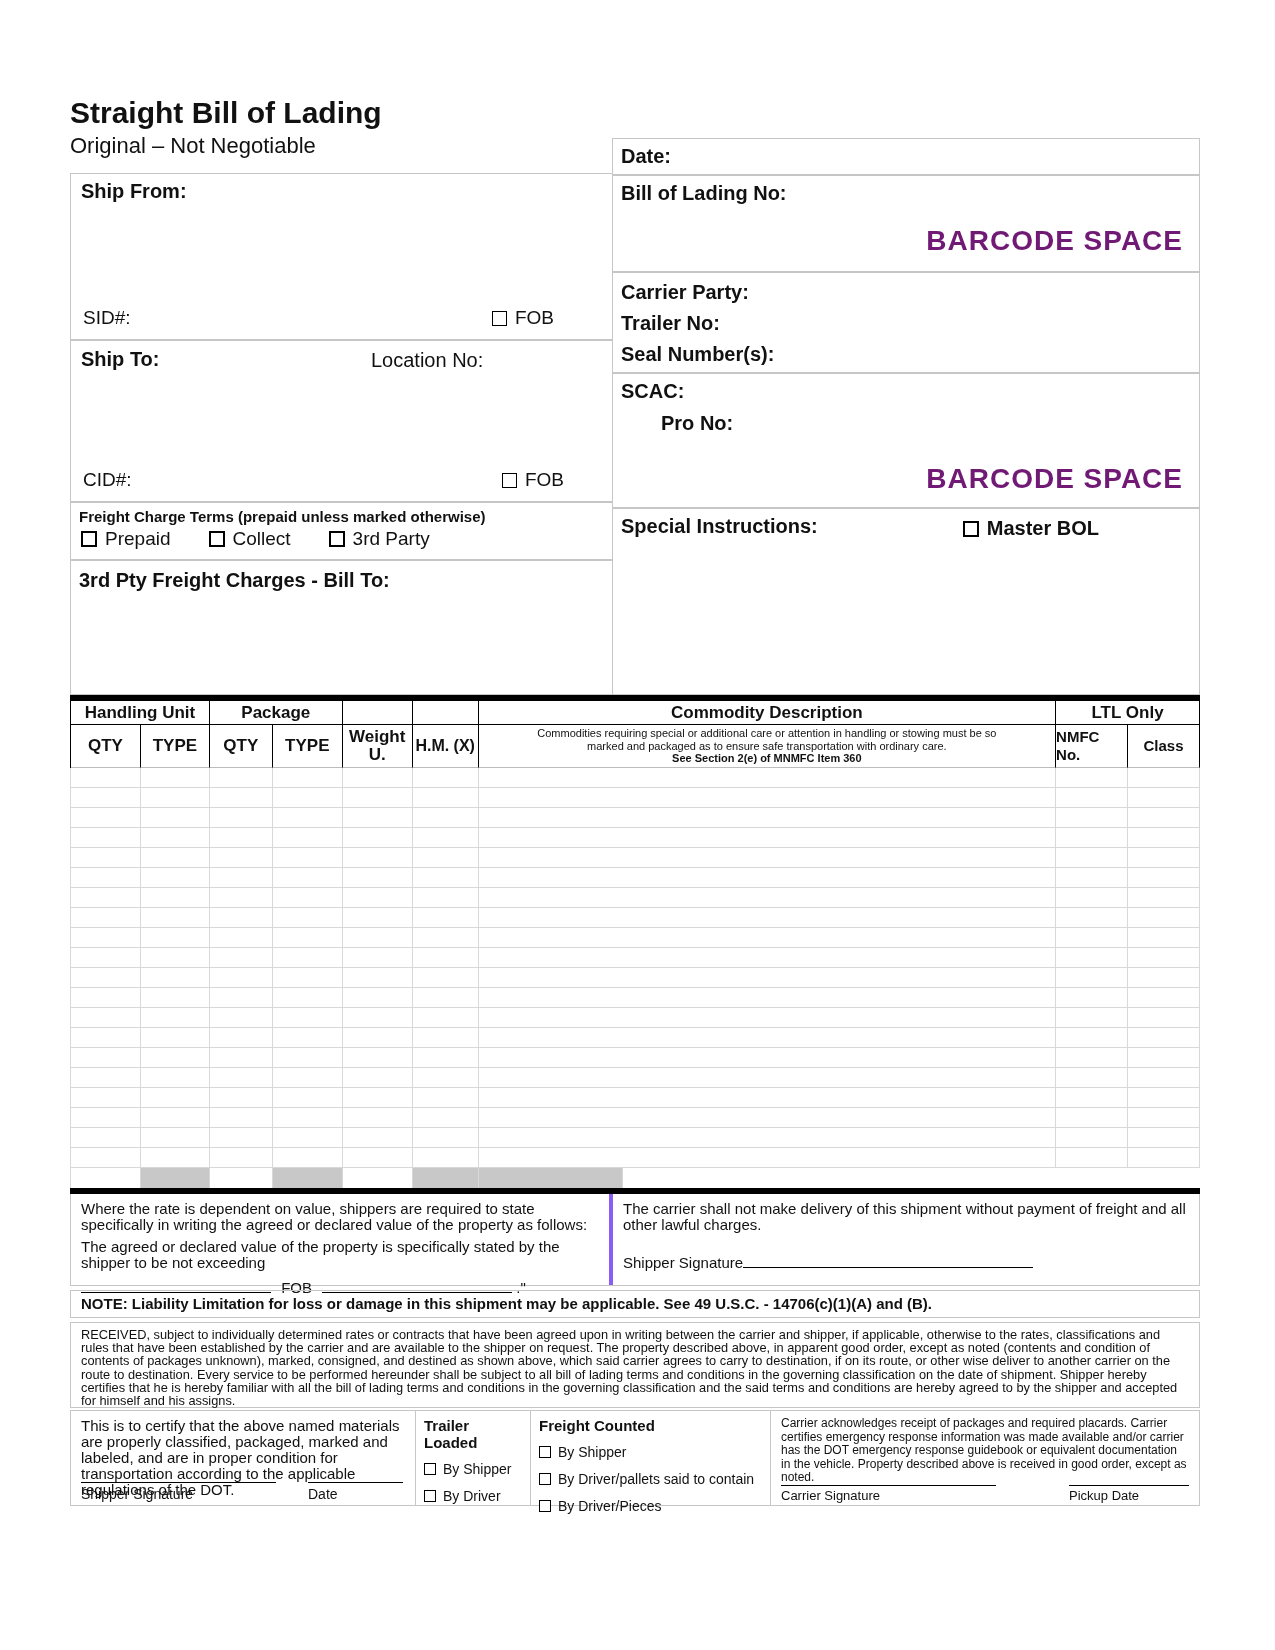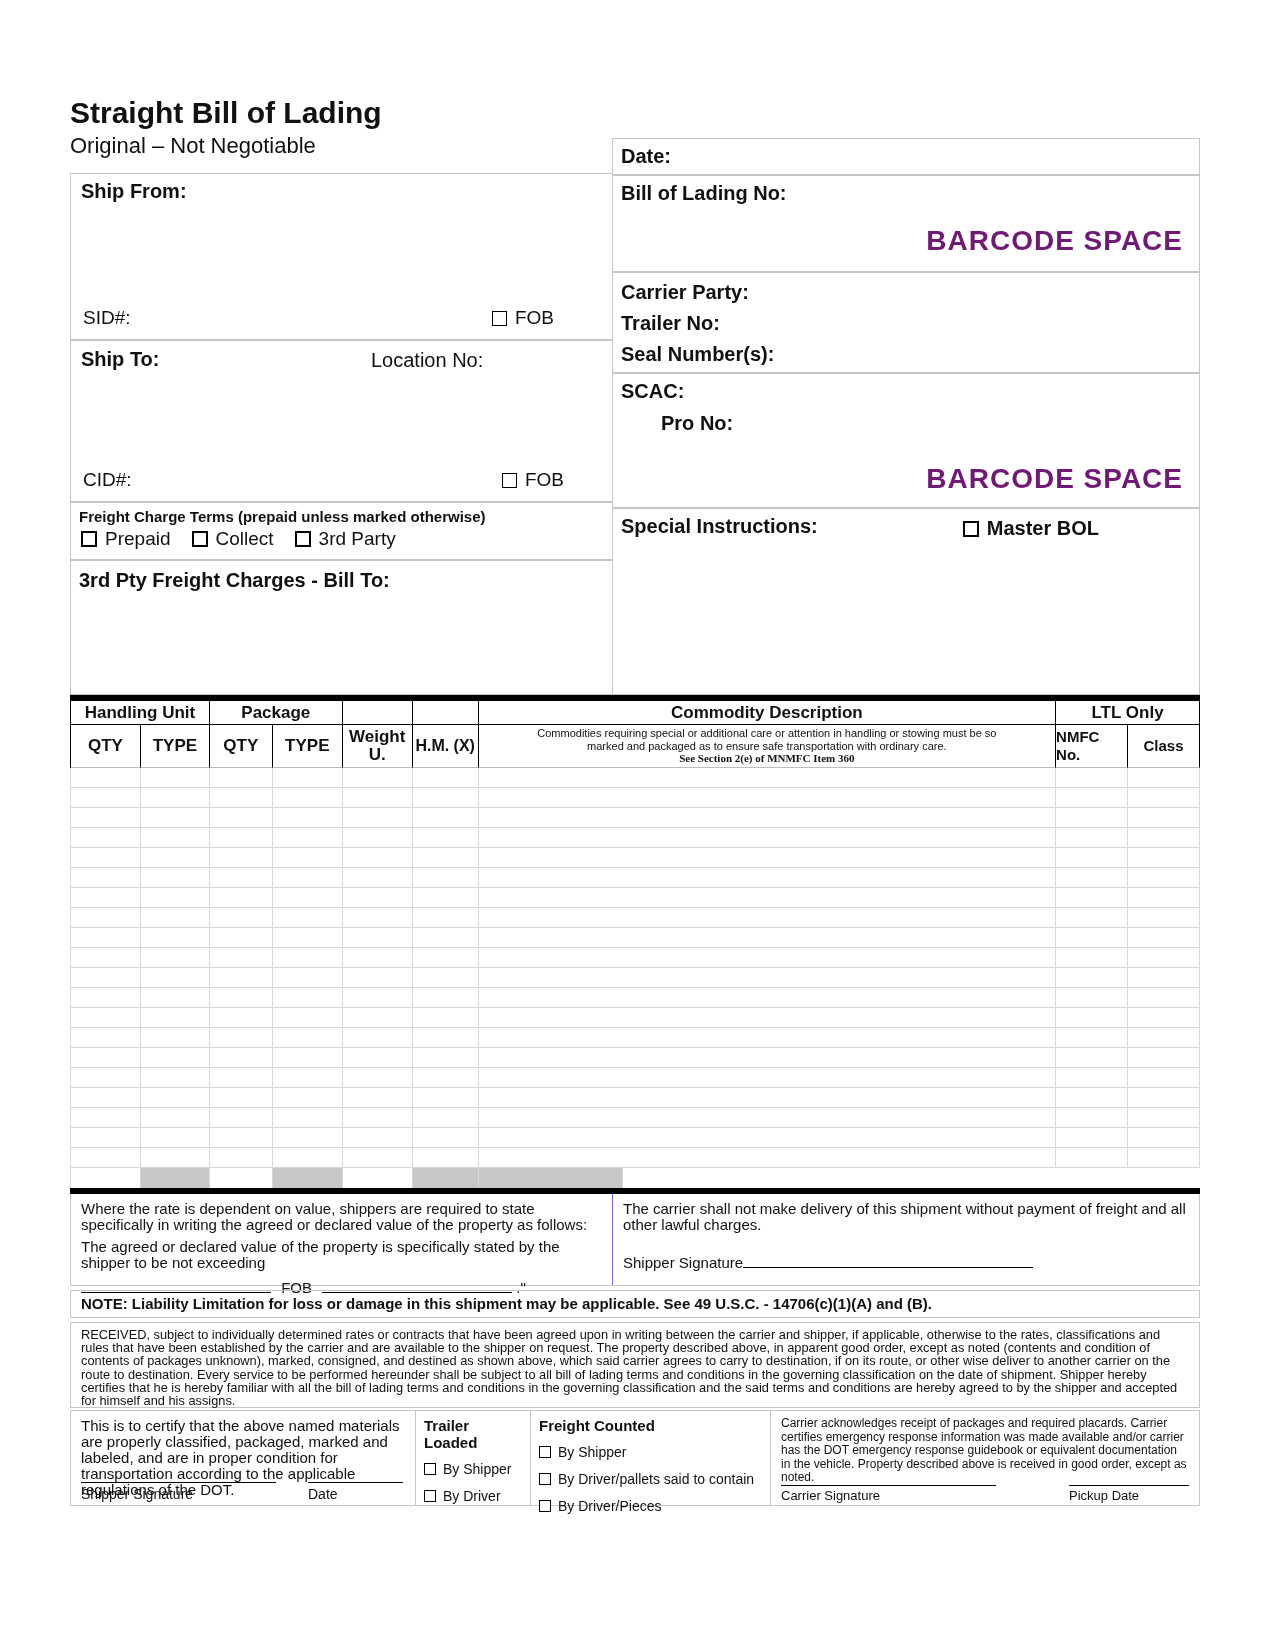--- a/index.html
+++ b/index.html
@@ -26,21 +26,21 @@
   .r1 { border-left:1px solid #000; }
   .r2 { border-left:1px solid #000; }
   .r1 .hcell { height:24px; font-size:17px; }
   .r2 .hcell { height:43px; font-size:17px; border-bottom:1px solid #bdbdbd; flex-direction:column; line-height:18px; }
   .g0{width:139px} .g1{width:133px} .g2{width:70px} .g3{width:66px} .g4{width:578px} .g5{width:144px}
   .c0{width:70px} .c1{width:69px} .c2{width:63px} .c3{width:70px} .c4{width:70px}
   .c5{width:66px} .c6{width:578px} .c7{width:72px} .c8{width:72px} .cltl{width:144px}
   .r2 .hm-cell { font-size:16px; }
   .r2 .nm-cell { font-size:15px; }
   .note-cell { font-size:11px !important; font-weight:normal !important; line-height:12.5px !important; text-align:center; }
-  .note-cell .b { font-weight:bold;font-family:Liberation Serif, serif; }
+  .note-cell .b { font-weight:bold; }
   .bcell { height:20px; border-right:1px solid #d8d8d8; border-bottom:1px solid #d8d8d8; background:#fff; }
   .totrow .tcell { height:20px; border-right:1px solid #d8d8d8; background:#fff; }
   .totrow .gray { background:#c8c8c8; }
   .totals-label { font-size:19px; font-weight:bold; line-height:20px; padding-left:6px; }
   
   .uline { display:inline-block; border-bottom:1.5px solid #000; height:13px; }
   .w190{width:190px} .w290{width:290px}
   .smalltext { font-size:15px; line-height:16px; }
   .sig-line { border-bottom:1.5px solid #000; height:2px; }
   .sig-label { margin-top:3px; }
@@ -69,21 +69,21 @@
   <div class="fob-row" style="left:12px; bottom:10px;">
     <span>CID#:</span>
   </div>
   <div class="fob-row" style="right:48px; bottom:10px;">
     <span class="cb" style="width:15px;height:15px;border-width:1.5px;"></span><span>FOB</span>
   </div>
 </div>
 
 <div class="box" style="left:70px; top:502px; width:543px; height:58px;">
   <div class="abs" style="left:8px; top:5px; font-size:15px; font-weight:bold;">Freight Charge Terms (prepaid unless marked otherwise)</div>
-  <div class="abs optrow" style="left:10px; top:25px; font-size:19px; display:flex; gap:21px;">
+  <div class="abs optrow" style="left:10px; top:25px; font-size:19px; display:flex; gap:38px;">
     <span><span class="cb"></span><span>Prepaid</span></span>
     <span><span class="cb"></span><span>Collect</span></span>
     <span><span class="cb"></span><span>3rd Party</span></span>
   </div>
 </div>
 
 <div class="box" style="left:70px; top:560px; width:543px; height:135px;">
   <div class="abs blabel" style="left:8px; top:8px;">3rd Pty Freight Charges - Bill To:</div>
 </div>
 
@@ -371,21 +371,21 @@
     <div class="tcell c2"></div>
     <div class="tcell c3 gray"></div>
     <div class="tcell c4"></div>
     <div class="tcell c5 gray"></div>
     <div class="tcell cltl gray"></div>
   </div>
   <div class="thick"></div>
 </div>
 
 <div class="abs" style="left:70px; top:1194px; width:1130px; height:92px; display:flex; border:1px solid #c6c6c6; border-top:none;">
-  <div class="vs-cell smalltext" style="width:542px; border-right:1px solid #8b5cf6;">
+  <div class="vs-cell smalltext" style="width:542px; border-right:4px solid #8b5cf6;">
     <div>Where the rate is dependent on value, shippers are required to state specifically in writing the agreed or declared value of the property as follows:</div>
     <div style="margin-top:6px;">The agreed or declared value of the property is specifically stated by the shipper to be not exceeding</div>
     <div style="margin-top:9px; white-space:nowrap;">
       <span class="uline w190"></span>
       <span style="padding:0 6px;">FOB</span>
       <span class="uline w190"></span>
       <span>."</span>
     </div>
   </div>
   <div class="vs-cell smalltext" style="flex:1;">

